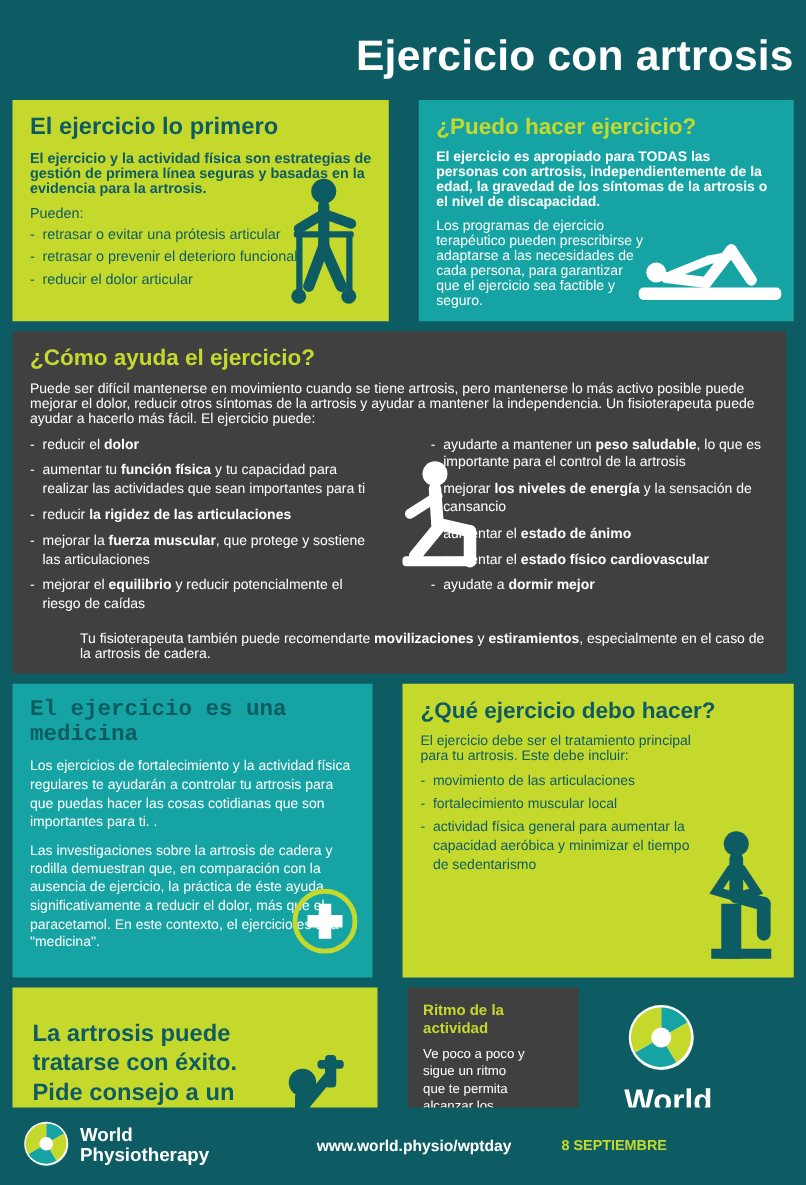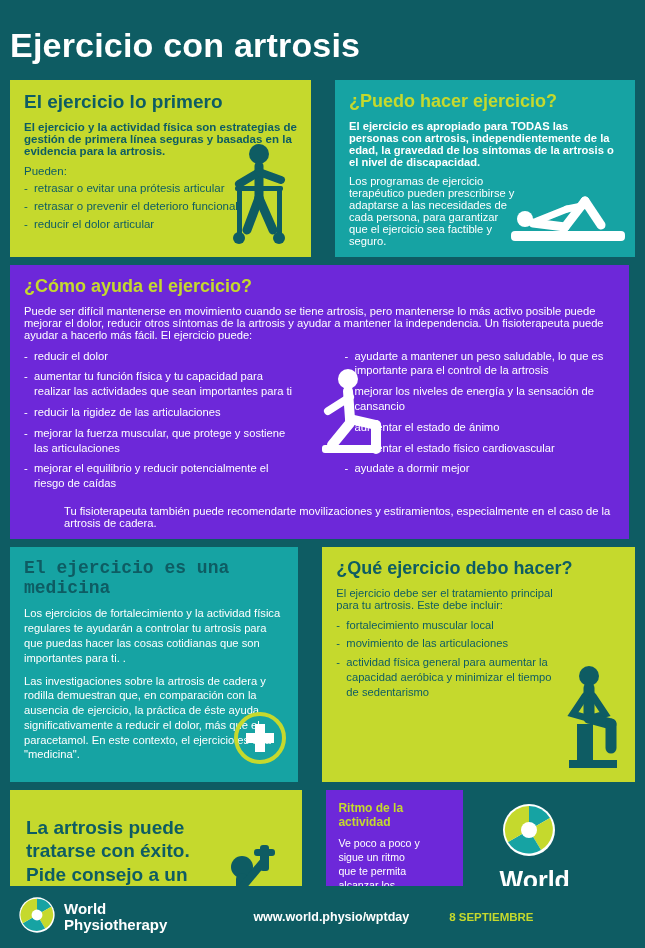--- a/index.html
+++ b/index.html
@@ -10,42 +10,42 @@
   }
   .poster {
     position: relative;
     width: 645px; height: 948px;
     background: #0e5c63;
     padding: 10px 10px 0 10px;
   }
   
   .header {
     height: 70px;
-    display: flex; align-items: center; justify-content: flex-start;
+    display: flex; align-items: center; justify-content: flex-end;
   }
   .header h1 {
     color: #ffffff;
     font-size: 34px;
     font-weight: bold;
     letter-spacing: 0.2px;
   }
   .row { display: flex; gap: 24px; margin-bottom: 8px; }
 
   
   .card { position: relative; overflow: hidden; }
   .card h2 {
     font-size: 18px; font-weight: bold; line-height: 1.1;
     margin-bottom: 8px;
   }
   .card p, .card li { line-height: 1.32; }
 
   
   .lime { background: #c5d92d; color: #0e5c63; }
   .teal { background: #16a3a3; color: #ffffff; }
-  .dark { background: #6d28d9; color: #ffffff; }
+  .dark { background: #404040; color: #ffffff; }
 
   
   .c-first {
     width: 306px; padding: 12px 14px 10px 14px; min-height: 175px;
   }
   .c-first h2 { color: #0e5c63; font-size: 19px; }
   .c-first .lead { font-size: 11.5px; font-weight: bold; color: #0e5c63; margin-bottom: 8px; }
   .c-first .sub  { font-size: 11.5px; color: #0e5c63; margin-bottom: 4px; }
   .c-first ul { list-style: none; }
   .c-first li { font-size: 11.5px; color: #0e5c63; padding-left: 10px; position: relative; margin-bottom: 3px;}
@@ -109,21 +109,21 @@
 
   
   .footer {
     position: absolute; left: 0; bottom: 0; width: 645px; height: 62px;
     background: #0e5c63; display: flex; align-items: center;
   }
   .footer .brand { display: flex; align-items: center; gap: 8px; margin-left: 18px; }
   .footer .brand-text { color: #ffffff; font-size: 15px; font-weight: bold; line-height: 1.05; }
   .footer .url { color: #ffffff; font-size: 12.5px; font-weight: bold; margin-left: 86px; }
   .footer .date { color: #c5d92d; font-size: 11.5px; font-weight: bold; margin-left: 40px; }
-  b { font-weight: normal; }
+  b { font-weight: bold; }
 </style>
 </head>
 <body>
 
 <div class="poster">
 
   <div class="header">
     <h1>Ejercicio con artrosis</h1>
   </div>
 
@@ -221,22 +221,22 @@
           <rect x="21" y="12" width="10" height="28" fill="#ffffff"></rect>
           <rect x="12" y="21" width="28" height="10" fill="#ffffff"></rect>
         </svg>
       </div>
     </div>
 
     <div class="card lime c-what">
       <h2>¿Qué ejercicio debo hacer?</h2>
       <div class="lead">El ejercicio debe ser el tratamiento principal para tu artrosis. Este debe incluir:</div>
       <ul>
+        <li>movimiento de las articulaciones</li>
         <li>fortalecimiento muscular local</li>
-        <li>movimiento de las articulaciones</li>
         <li>actividad física general para aumentar la capacidad aeróbica y minimizar el tiempo de sedentarismo</li>
       </ul>
       <div class="fig-what">
         <svg width="74" height="108" viewBox="0 0 74 108">
           <circle cx="34" cy="12" r="10" fill="#0e5c63"></circle>
           <path d="M34 24 L34 54" stroke="#0e5c63" stroke-width="11" stroke-linecap="round"></path>
           <path d="M30 32 L18 50 L32 54" stroke="#0e5c63" stroke-width="7" fill="none" stroke-linecap="round"></path>
           <path d="M38 32 L50 50 L36 54" stroke="#0e5c63" stroke-width="7" fill="none" stroke-linecap="round"></path>
           <path d="M34 54 L56 60" stroke="#0e5c63" stroke-width="11" stroke-linecap="round"></path>
           <path d="M56 60 L56 84" stroke="#0e5c63" stroke-width="11" stroke-linecap="round"></path>

